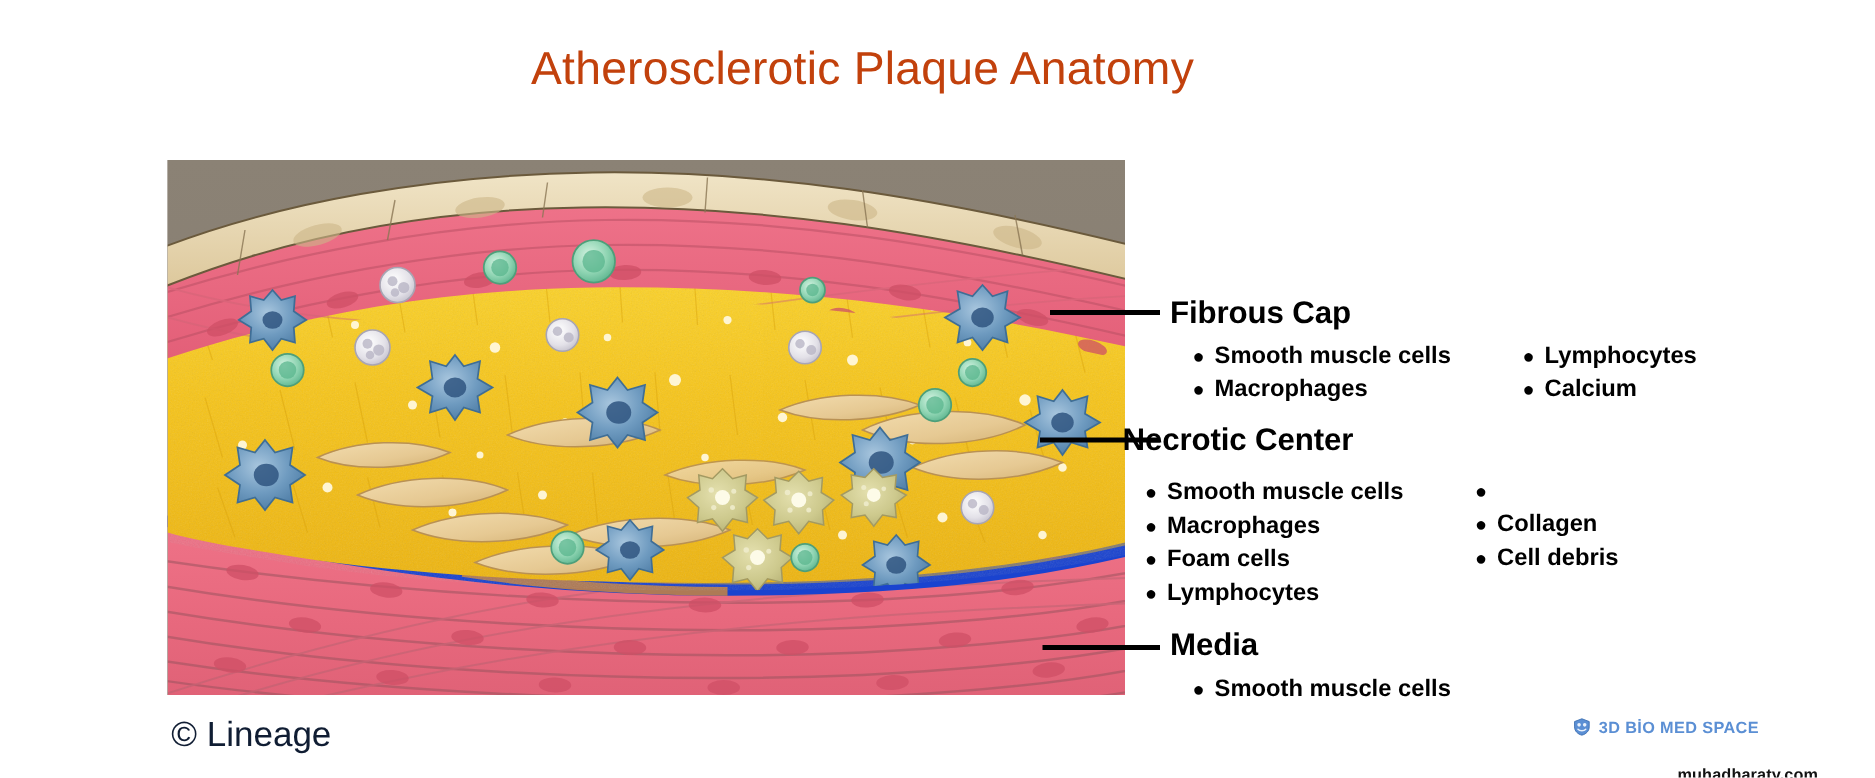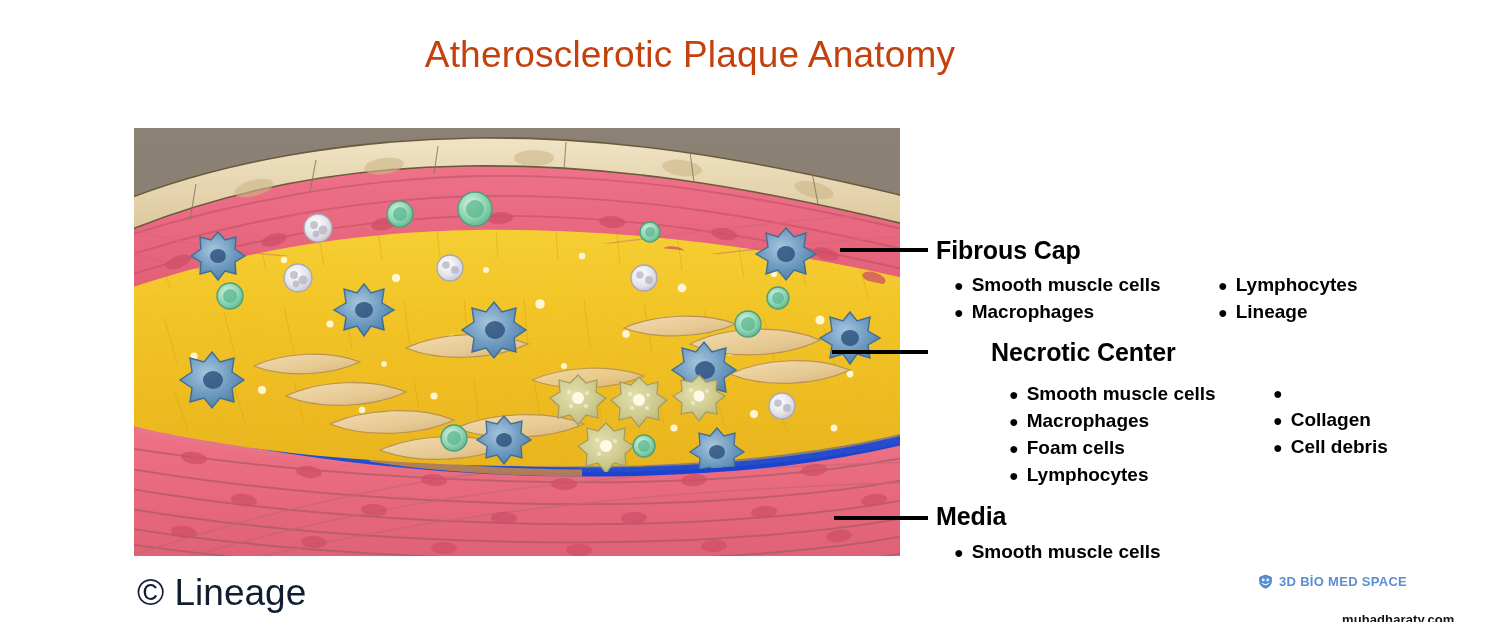--- a/index.html
+++ b/index.html
@@ -49,21 +49,21 @@
     white-space:nowrap;line-height:26px;
     display:flex;align-items:baseline;gap:8px;
   }
   .bullet-dot{
     font-size:16px;line-height:26px;color:#000;
   }
 
   
   #credit{
     position:absolute;left:137px;top:572px;
-    font-size:37px;color:#101d33;font-weight:400;white-space:nowrap;
+    font-size:28px;color:#101d33;font-weight:400;white-space:nowrap;
   }
 
   
   #branding{position:absolute;left:1258px;top:574px;width:230px;}
   .brand-row{display:flex;align-items:center;gap:6px;}
   .brand-logo{width:15px;height:15px;flex:0 0 auto;}
   .brand-name{
     font-size:13px;font-weight:bold;color:#5b8fd4;
     letter-spacing:.3px;white-space:nowrap;
   }
@@ -503,27 +503,27 @@
         <span>Macrophages</span>
       </div>
     </div>
     <div class="bcol right">
       <div class="bullet-item">
         <span class="bullet-dot">●</span>
         <span>Lymphocytes</span>
       </div>
       <div class="bullet-item">
         <span class="bullet-dot">●</span>
-        <span>Lineage</span>
+        <span>Calcium</span>
       </div>
     </div>
   </div>
 </div>
 
-<div class="label-block" style="left:991px;top:338px;">
+<div class="label-block" style="left:898px;top:338px;">
   <div class="label-head">Necrotic Center</div>
   <div class="bullet-cols" style="height:110px;margin-top:14px;">
     <div class="bcol left">
       <div class="bullet-item">
         <span class="bullet-dot">●</span>
         <span>Smooth muscle cells</span>
       </div>
       <div class="bullet-item">
         <span class="bullet-dot">●</span>
         <span>Macrophages</span>

